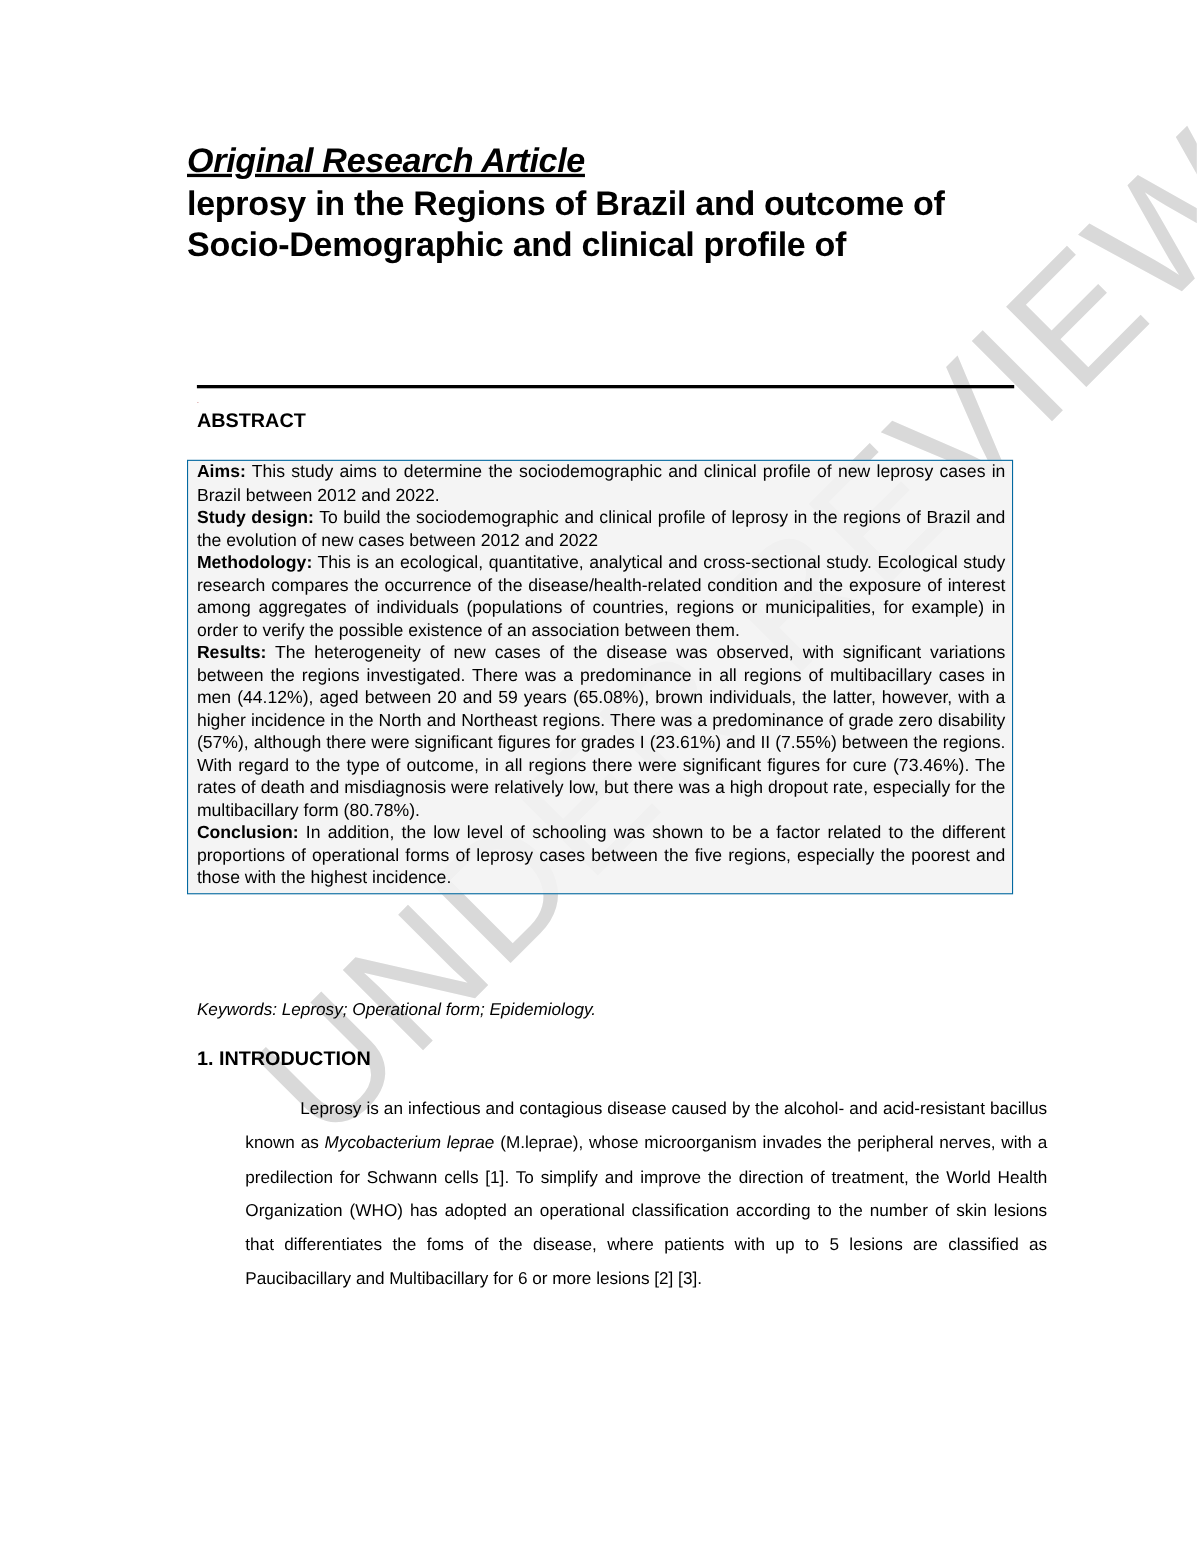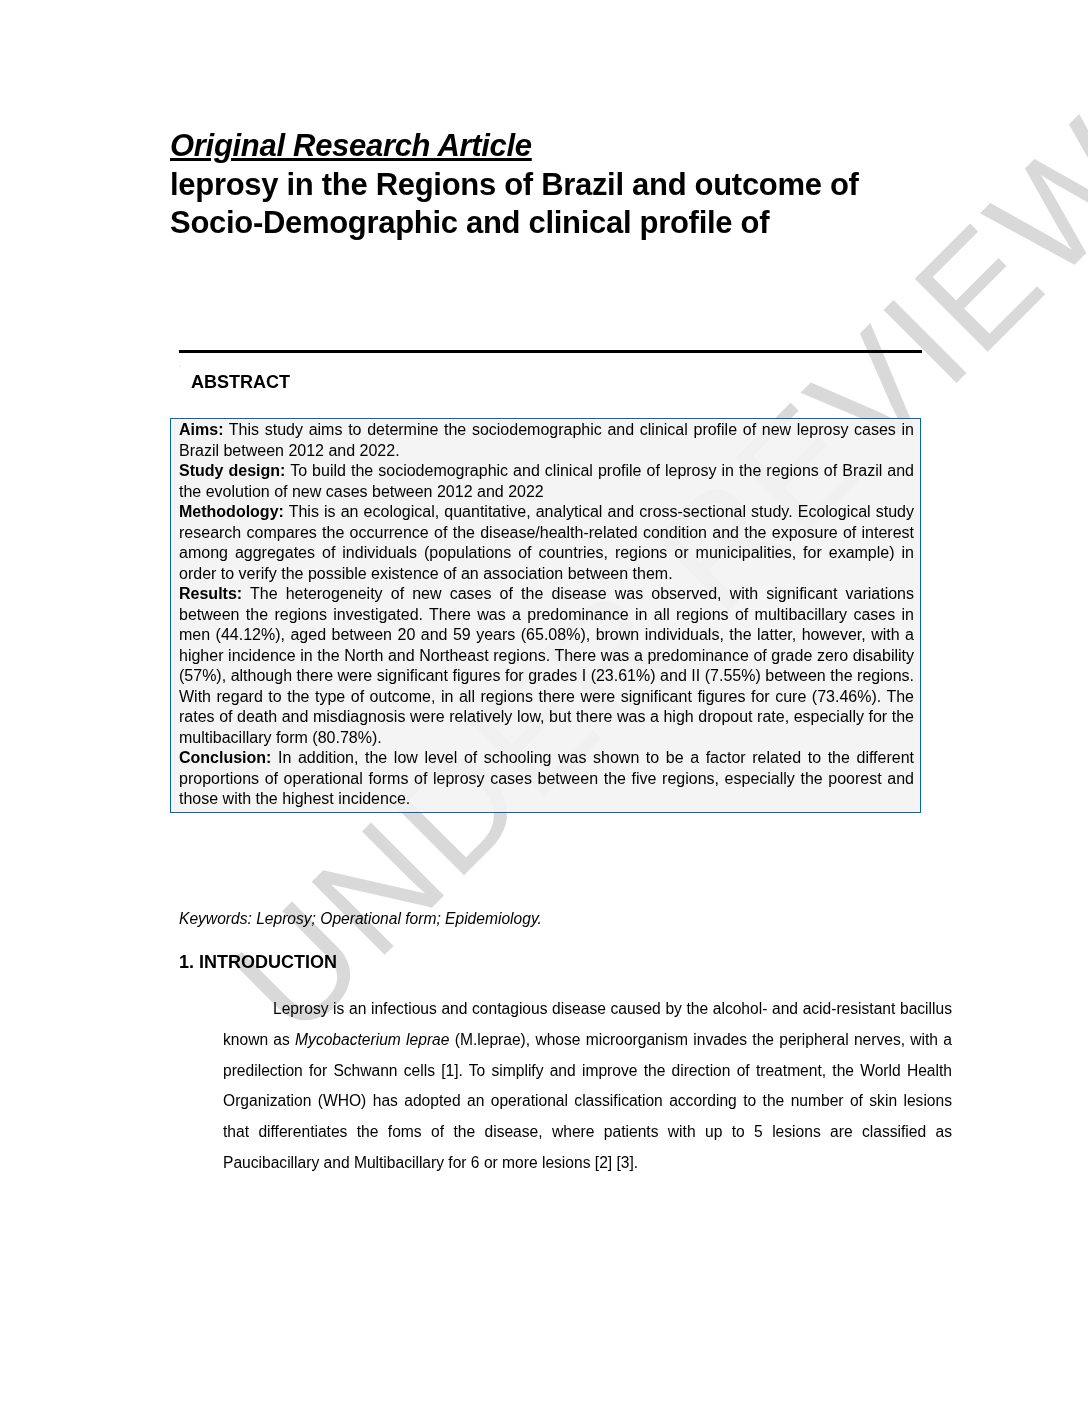--- a/index.html
+++ b/index.html
@@ -24,21 +24,21 @@
       line-height: 40px; letter-spacing: -0.3px;
     }
     .title {
       font-size: 31px; font-weight: bold; line-height: 38px; letter-spacing: -0.3px;
     }
     .rule {
       position: absolute; left: 179px; top: 350px; width: 743px; height: 3px; background: #000; z-index: 1;
     }
     .dot { position: absolute; left: 179px; top: 362px; font-size: 6px; color: #a33; z-index: 1; }
     .abstract-head {
-      position: absolute; left: 179px; top: 372px; font-size: 18px; font-weight: bold; z-index: 1; margin-left: 12px;
+      position: absolute; left: 179px; top: 372px; font-size: 18px; font-weight: bold; z-index: 1;
     }
     .abstract-box {
       position: absolute; left: 170px; top: 418px; width: 735px;
       border: 1px solid #0369a1; background: rgba(242,242,242,0.88);
       padding: 1px 6px 2px 8px; z-index: 1;
       font-size: 16px; line-height: 20.5px; text-align: justify;
     }
     .abstract-box p { margin: 0; }
     .abstract-box b { font-weight: bold; }
     .keywords {

